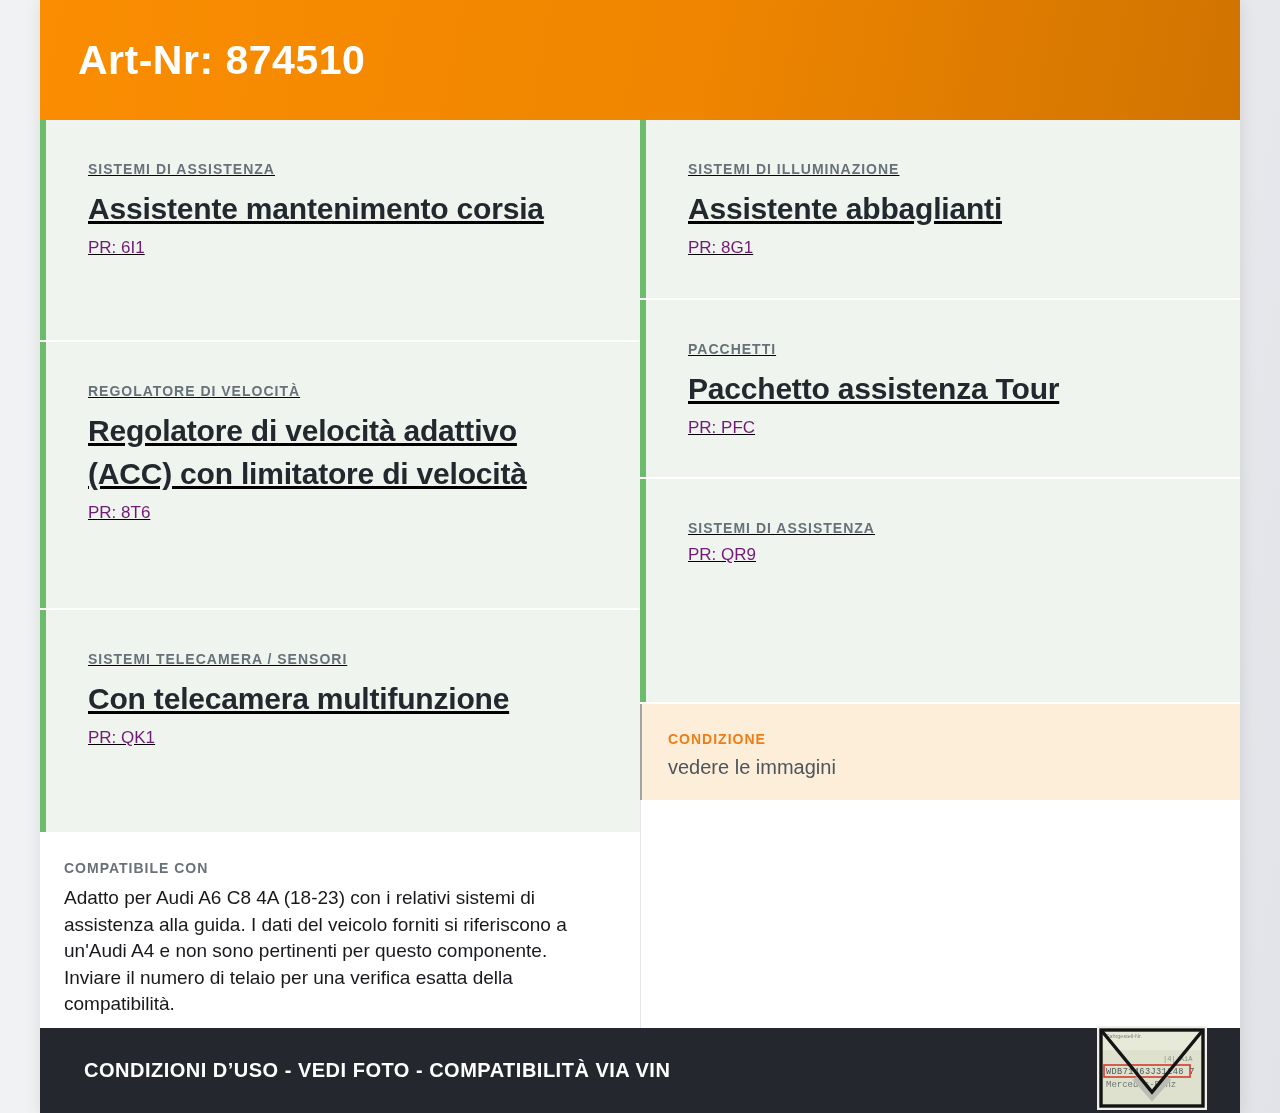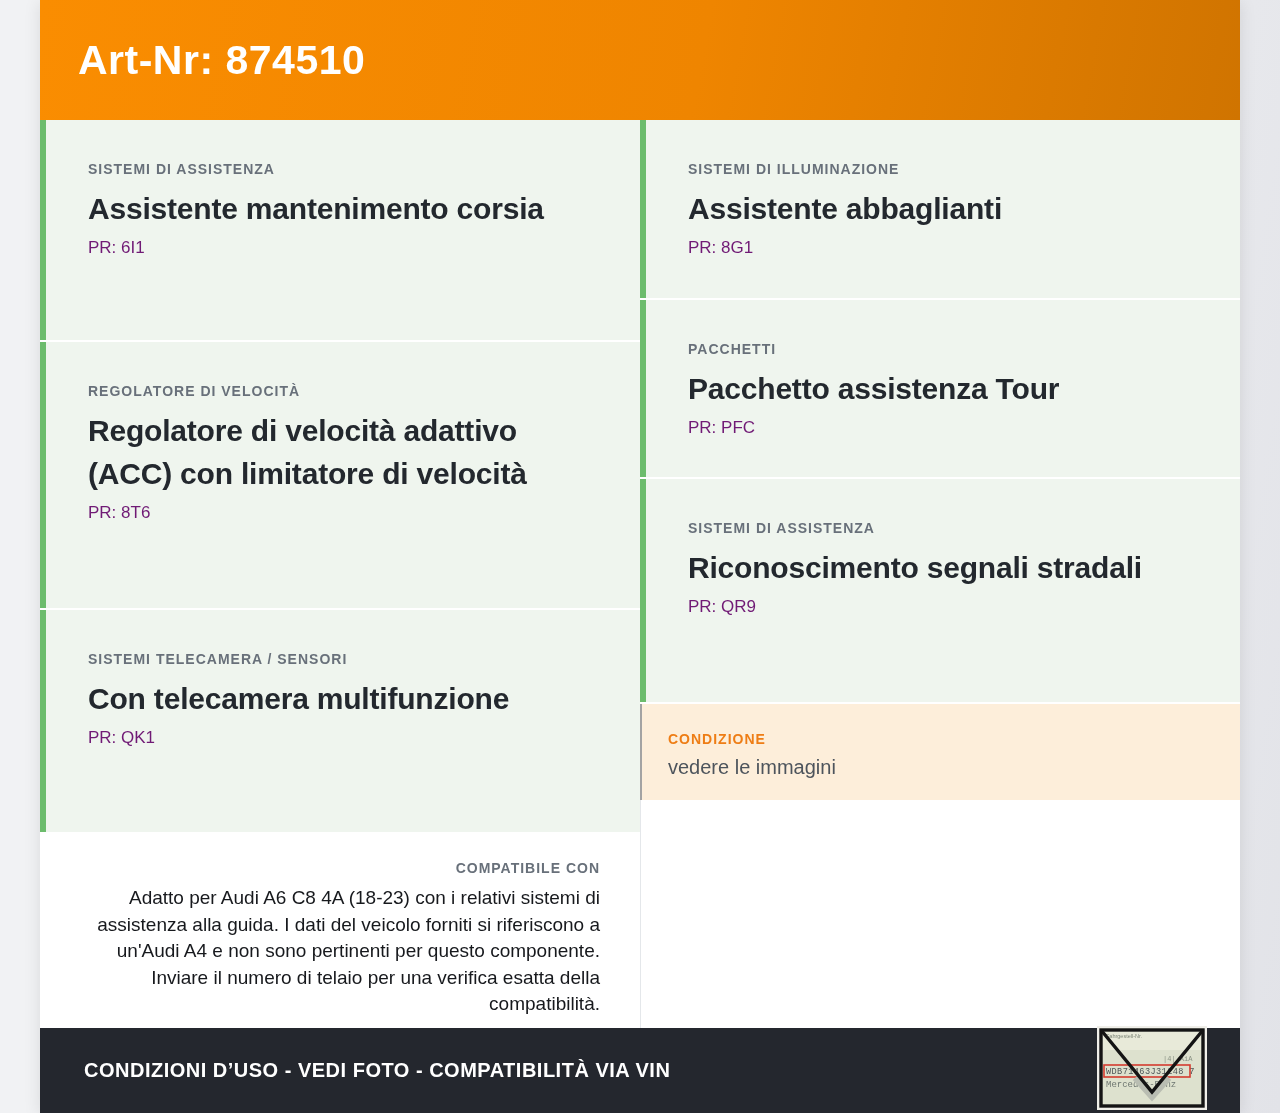--- a/index.html
+++ b/index.html
@@ -28,20 +28,21 @@
     color:#ffffff; font-size:41px; font-weight:800; letter-spacing:.5px;
   }
   
   .main { flex:0 0 908px; height:908px; display:flex; background:#ffffff; }
   .col { width:600px; display:flex; flex-direction:column; }
   .card {
     background:#eff5ee;
     border-left:6px solid #6cbc6c;
     padding:40px 40px 0 42px;
     margin-bottom:2px;
+    text-decoration:underline;
   }
   .card.hA { height:220px; }
   .card.hB { height:266px; }
   .card.hC { height:222px; }
   .card.hD { height:178px; }
   .card.hE { height:177px; }
   .card.hF { height:223px; }
   .card-label {
     font-size:14px; font-weight:700; letter-spacing:1px;
     color:#68707a; line-height:18px;
@@ -65,21 +66,20 @@
     font-size:14px; font-weight:700; letter-spacing:1px;
     color:#ee7d15; line-height:18px;
   }
   .condition-text {
     font-size:20px; color:#4d545c; line-height:24px; margin-top:7px;
   }
   
   .compat-card {
     background:#ffffff; height:194px;
     padding:25px 40px 0 24px;
-    text-align:right;
   }
   .compat-text {
     font-size:19px; font-weight:500; color:#17191d;
     line-height:26.5px; margin-top:8px; max-width:562px;
   }
   .filler { flex:1; background:#ffffff; border-left:1px solid #e4e7ea; }
   
   .footer {
     flex:0 0 85px; height:85px;
     background:#24272e;
@@ -135,21 +135,20 @@
         <h2 class="card-title">Assistente abbaglianti</h2>
         <div class="card-pr">PR: 8G1</div>
       </section>
       <section class="card hE">
         <div class="card-label">PACCHETTI</div>
         <h2 class="card-title">Pacchetto assistenza Tour</h2>
         <div class="card-pr">PR: PFC</div>
       </section>
       <section class="card hF">
         <div class="card-label">SISTEMI DI ASSISTENZA</div>
-        <h2 class="card-title">Riconoscimento segnali stradali</h2>
         <div class="card-pr">PR: QR9</div>
       </section>
       <section class="condition-card">
         <div class="condition-label">CONDIZIONE</div>
         <div class="condition-text">vedere le immagini</div>
       </section>
       <div class="filler"></div>
     </div>
 
   </div>

